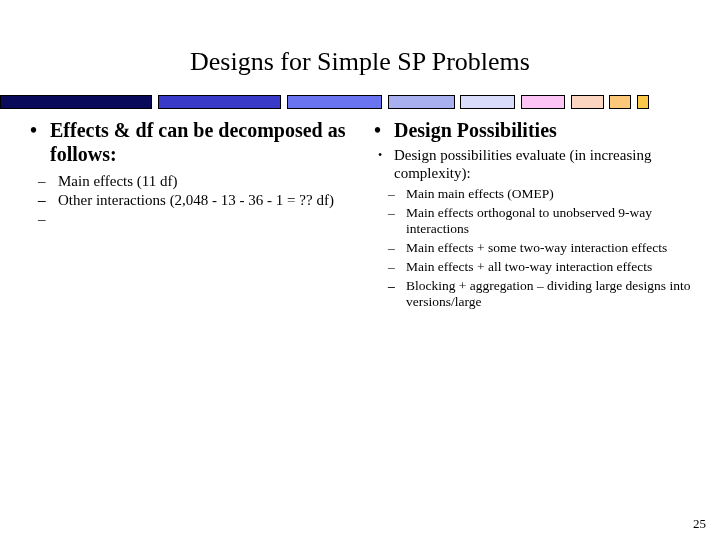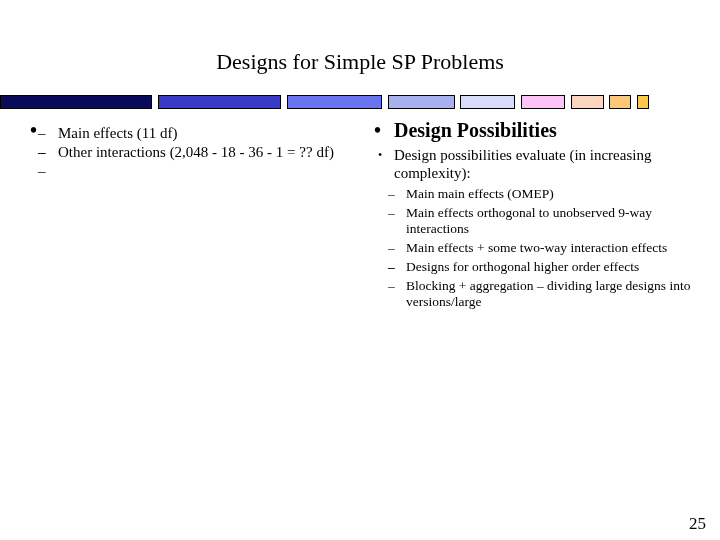--- a/index.html
+++ b/index.html
@@ -22,21 +22,21 @@
     height: 540px;
   }
 
   
   #slide-title {
     position: absolute;
     left: 0;
     top: 44px;
     width: 720px;
     text-align: center;
-    font-size: 22px;
+    font-size: 26px;
     line-height: 36px;
     font-weight: normal;
     letter-spacing: 0px;
     color: #000000;
     font-family: "Liberation Serif", "DejaVu Serif", serif;
   }
 
   
   #color-bar {
     position: absolute;
@@ -136,21 +136,21 @@
   }
 
   .sub-list-left  { margin-top: 6px; }
   .sub-list-right { margin-top: 4px; }
 
   
   #page-number {
     position: absolute;
     right: 14px;
     bottom: 10px;
-    font-size: 17px;
+    font-size: 13px;
     line-height: 13px;
     color: #000000;
     margin-top: 40px;
   }
 </style>
 </head>
 <body>
 
 <div id="slide">
 
@@ -167,36 +167,37 @@
       <div class="seg" style="left: 609px; width: 22px; background: rgb(251, 200, 122);"></div>
       <div class="seg" style="left: 637px; width: 12px; background: rgb(251, 200, 74);"></div>
     </div>
 
   <div id="body-columns">
 
     <div class="column" id="left-column">
 
       <div class="lvl1">
         <span class="bullet">•</span>
+        <span>Effects &amp; df can be decomposed as follows:</span>
       </div>
 
       <div class="sub-list-left">
 
         <div class="dash-l">
           <span class="bullet">–</span>
           <span>Main effects (11 df)</span>
         </div>
 
         <div class="dash-l">
           <span class="bullet">–</span>
         </div>
 
         <div class="dash-l">
           <span class="bullet">–</span>
-          <span>Other interactions (2,048 - 18 - 36 - 1 = ?? df)</span>
+          <span>Other interactions (2,048 - 13 - 36 - 1 = ?? df)</span>
         </div>
 
         <div class="dash-l">
           <span class="bullet">–</span>
         </div>
 
       </div>
     </div>
 
     <div class="column" id="right-column">
@@ -223,25 +224,25 @@
           <span>Main effects orthogonal to unobserved 9-way interactions</span>
         </div>
 
         <div class="dash-r">
           <span class="bullet">–</span>
           <span>Main effects + some two-way interaction effects</span>
         </div>
 
         <div class="dash-r">
           <span class="bullet">–</span>
-        </div>
-
-        <div class="dash-r">
-          <span class="bullet">–</span>
-          <span>Designs for orthogonal higher order effects</span>
+          <span>Main effects + all two-way interaction effects</span>
+        </div>
+
+        <div class="dash-r">
+          <span class="bullet">–</span>
         </div>
 
         <div class="dash-r">
           <span class="bullet">–</span>
           <span>Blocking + aggregation – dividing large designs into versions/large</span>
         </div>
 
       </div>
     </div>
 

